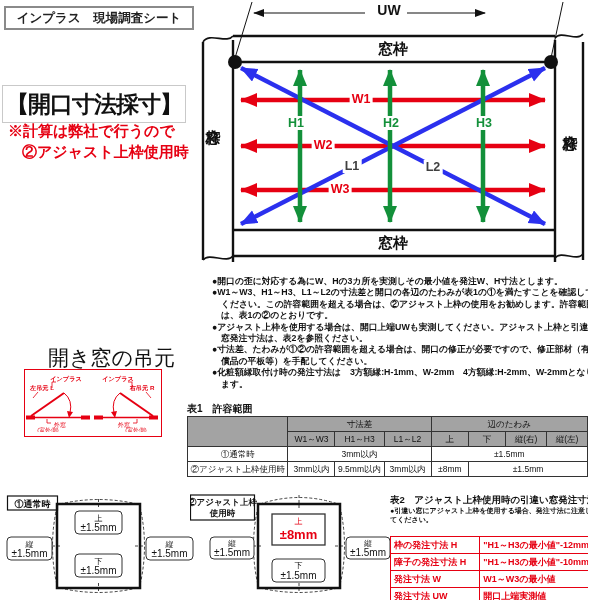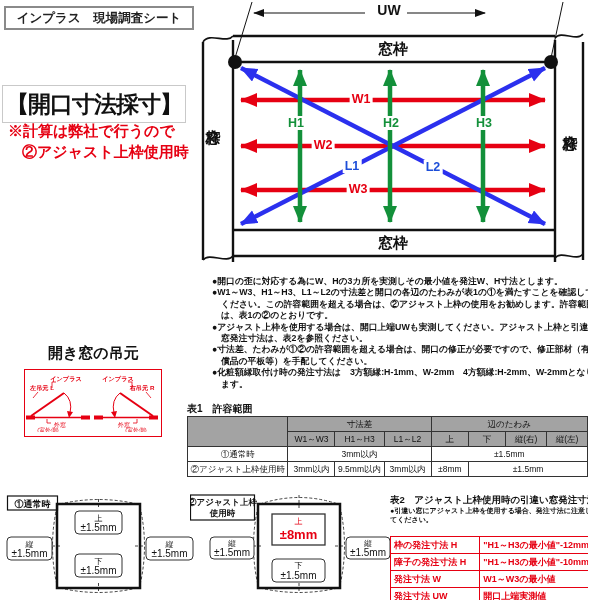--- a/index.html
+++ b/index.html
@@ -9,28 +9,28 @@
   
   .sheet-head{left:4px;top:6px;width:186px;height:20px;border:2px solid #8a8a8a;background:#fff;
     display:flex;align-items:center;justify-content:center;font-size:12.5px;font-weight:bold;color:#222;}
   .main-title{left:2px;top:56px;width:182px;height:36px;border:1px solid #c9c9c9;
     display:flex;align-items:center;justify-content:center;font-size:23px;font-weight:bold;letter-spacing:-1px;margin-top:29px;}
   .red-note{left:8px;top:120px;width:190px;font-size:15px;font-weight:bold;color:#e60012;line-height:21px;}
   .red-note .l2{padding-left:14px;}
   
   .dlab{position:absolute;transform:translateX(-50%);background:#fff;padding:0 2px;
     font-weight:bold;font-size:12.5px;line-height:14px;z-index:5;white-space:nowrap;}
-  .lab-red{color:#e60012}.lab-green{color:#13903a}.lab-blue{color:#1d4ed8}
+  .lab-red{color:#e60012}.lab-green{color:#13903a}.lab-blue{color:#404040}
   .frame-lab{position:absolute;font-size:15px;font-weight:bold;color:#111;background:transparent;z-index:4;}
   .frame-vert{writing-mode:vertical-rl;letter-spacing:2px;}
   
   .notes{left:186px;top:276px;width:412px;font-size:8.8px;font-weight:bold;line-height:11.4px;}
   .notes div{padding-left:9px;text-indent:-9px;margin-left:26px;}
   
-  .hinge-title{left:20px;top:344px;font-size:15px;font-weight:bold;padding-left:28px;}
+  .hinge-title{left:20px;top:344px;font-size:21px;font-weight:normal;padding-left:28px;}
   .hinge-box{left:24px;top:369px;width:136px;height:66px;border:1.3px solid #e60012;background:#fff;}
   
   .t1-title{left:187px;top:402px;font-size:10px;font-weight:bold;}
   .t1{left:187px;top:416px;border-collapse:collapse;background:#fff;}
   .t1 th,.t1 td{border:1px solid #333;font-size:8.5px;font-weight:normal;text-align:center;
     padding:0;height:14px;line-height:10px;}
   .t1 th{background:#a3a3a3;}
   
   .t2-wrap{left:390px;top:494px;width:208px;}
   .t2-title{font-size:9.5px;font-weight:bold;color:#111;line-height:11px;}
@@ -118,21 +118,21 @@
   </svg>
 
   <div class="dlab" style="left:389px;top:3px;font-size:14px;">UW</div>
   <div class="frame-lab" style="left:378px;top:40px;">窓枠</div>
   <div class="frame-lab" style="left:378px;top:234px;">窓枠</div>
   <div class="frame-lab frame-vert" style="left:203px;top:116px;">窓枠</div>
   <div class="frame-lab frame-vert" style="left:560px;top:122px;">窓枠</div>
 
   <div class="dlab lab-red" style="left:361px;top:92px;">W1</div>
   <div class="dlab lab-red" style="left:323px;top:138px;">W2</div>
-  <div class="dlab lab-red" style="left:358px;top:182px;">W3</div>
+  <div class="dlab lab-red" style="left:340px;top:182px;">W3</div>
   <div class="dlab lab-green" style="left:296px;top:116px;">H1</div>
   <div class="dlab lab-green" style="left:391px;top:116px;">H2</div>
   <div class="dlab lab-green" style="left:484px;top:116px;">H3</div>
   <div class="dlab lab-blue" style="left:352px;top:159px;">L1</div>
   <div class="dlab lab-blue" style="left:433px;top:160px;">L2</div>
 
   <div class="abs notes">
     <div>●開口の歪に対応する為にW、Hの3カ所を実測しその最小値を発注W、H寸法とします。</div>
     <div>●W1～W3、H1～H3、L1～L2の寸法差と開口の各辺のたわみが表1の①を満たすことを確認してください。この許容範囲を超える場合は、②アジャスト上枠の使用をお勧めします。許容範囲は、表1の②のとおりです。</div>
     <div>●アジャスト上枠を使用する場合は、開口上端UWも実測してください。アジャスト上枠と引違い窓発注寸法は、表2を参照ください。</div>

